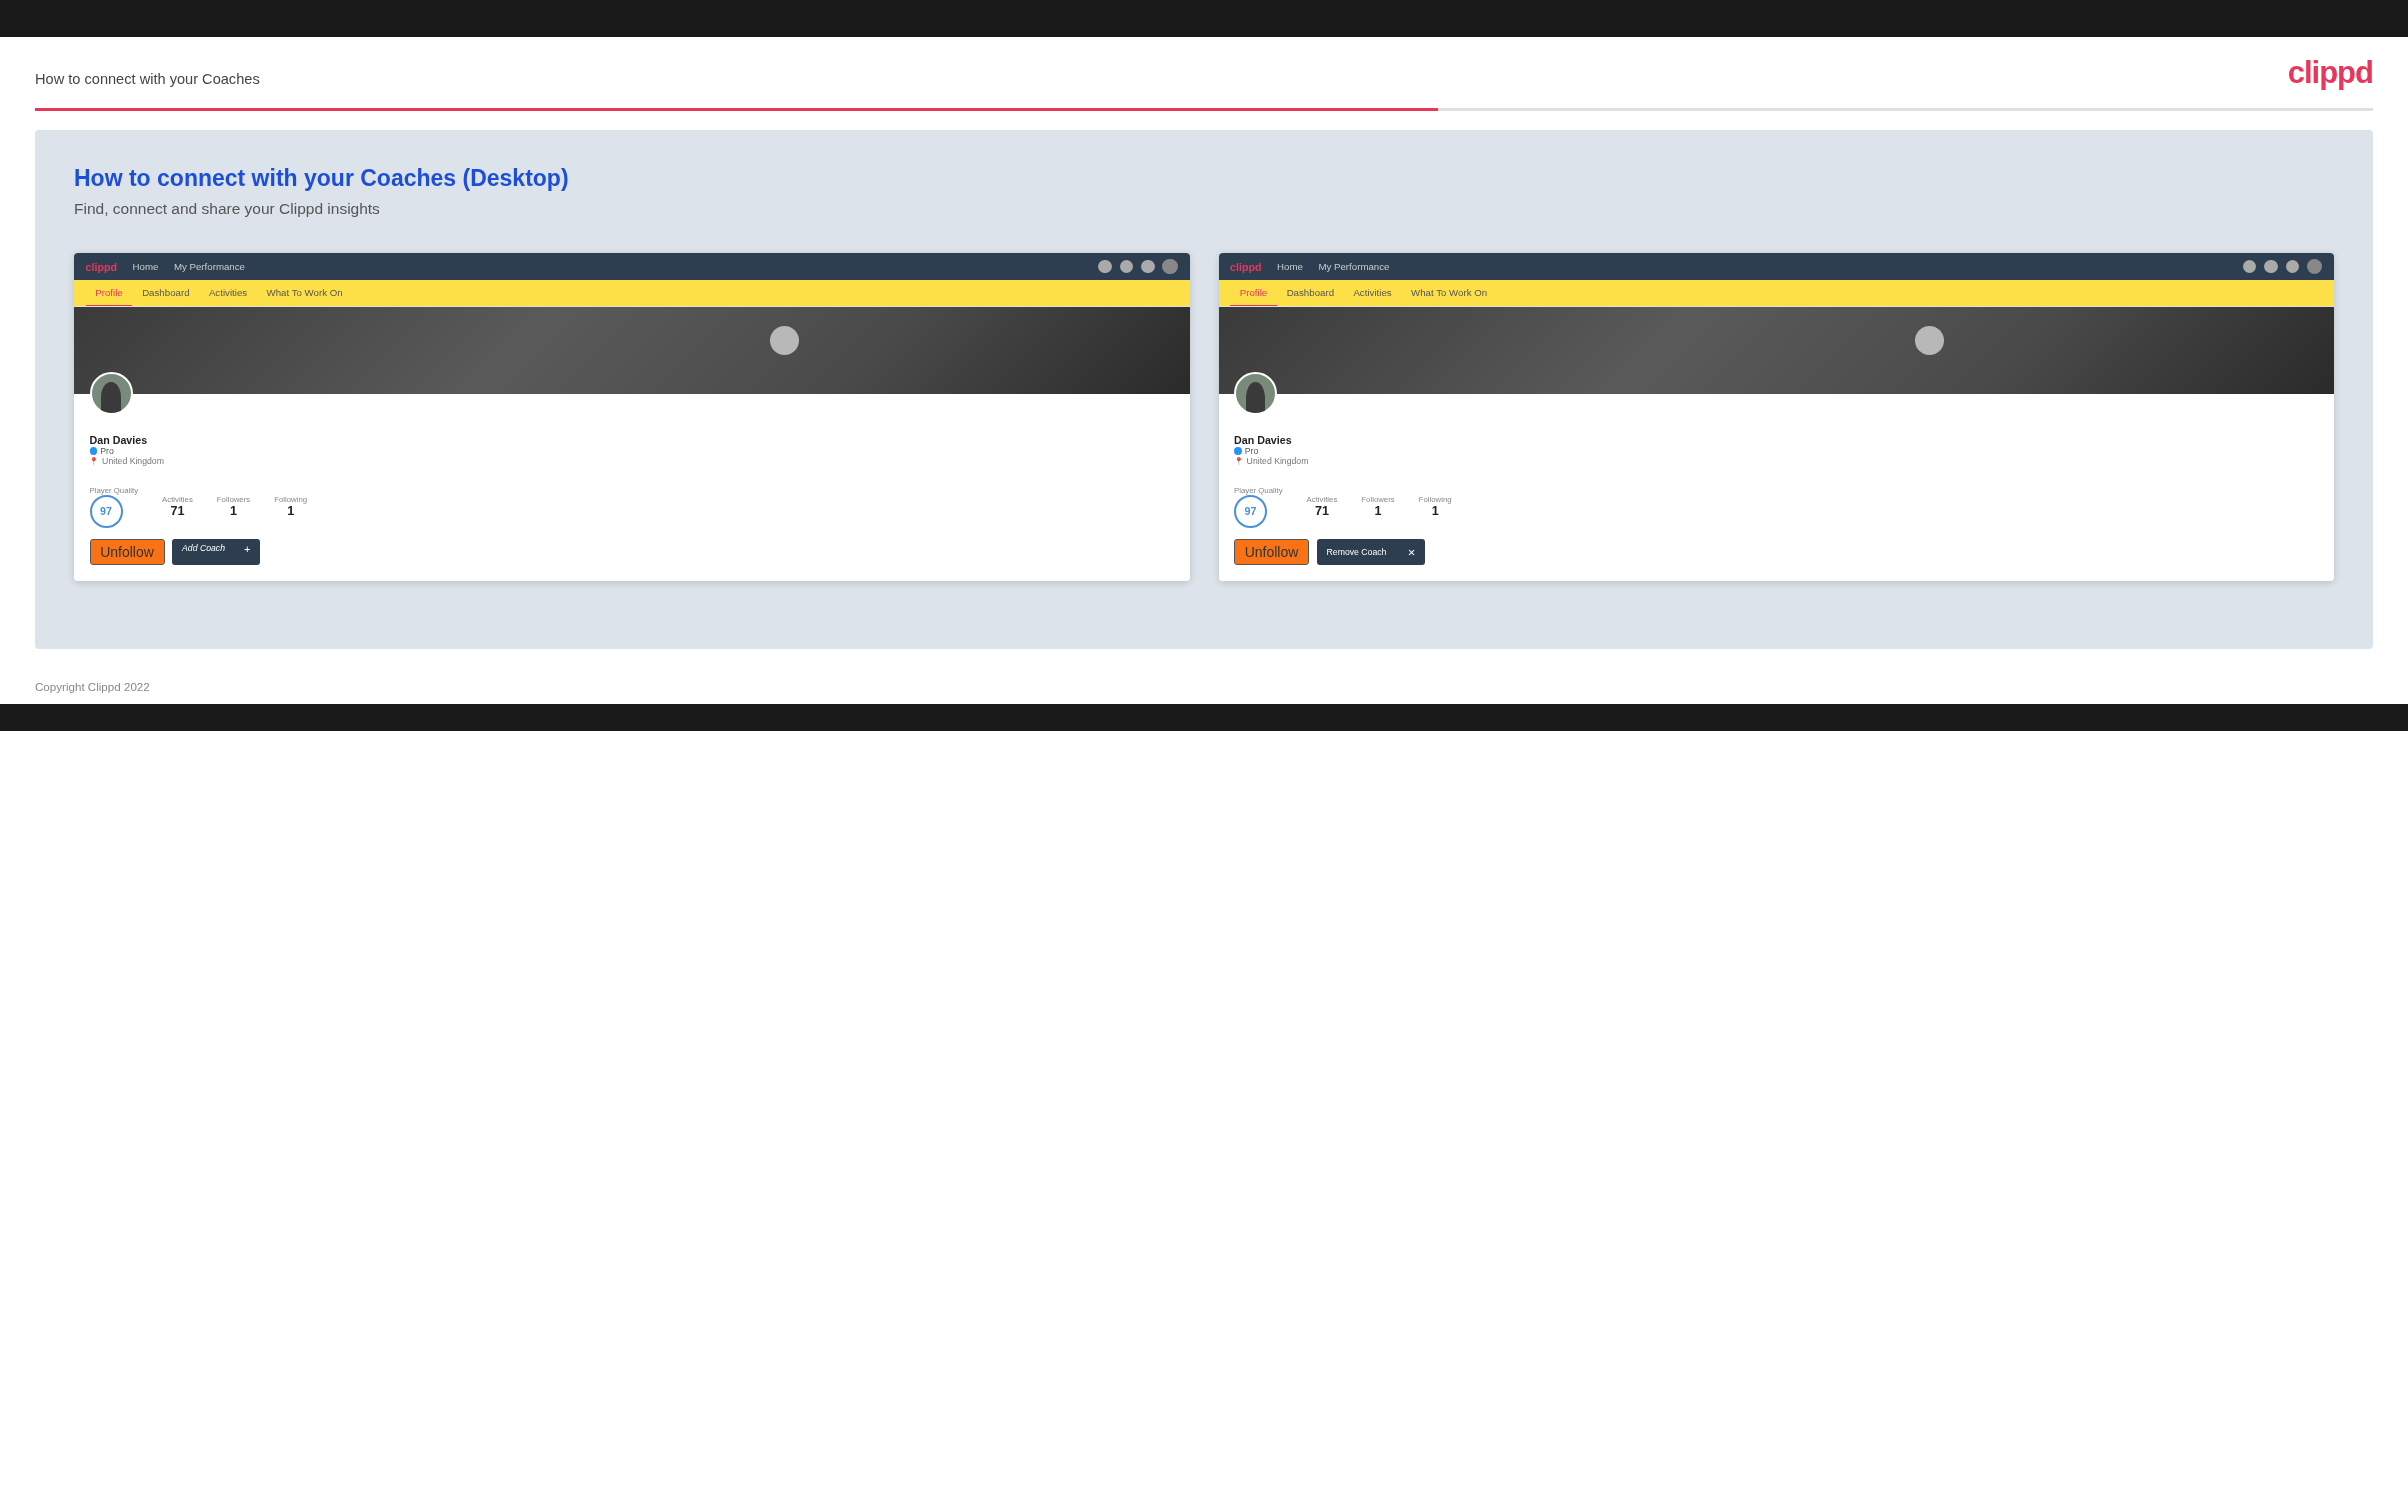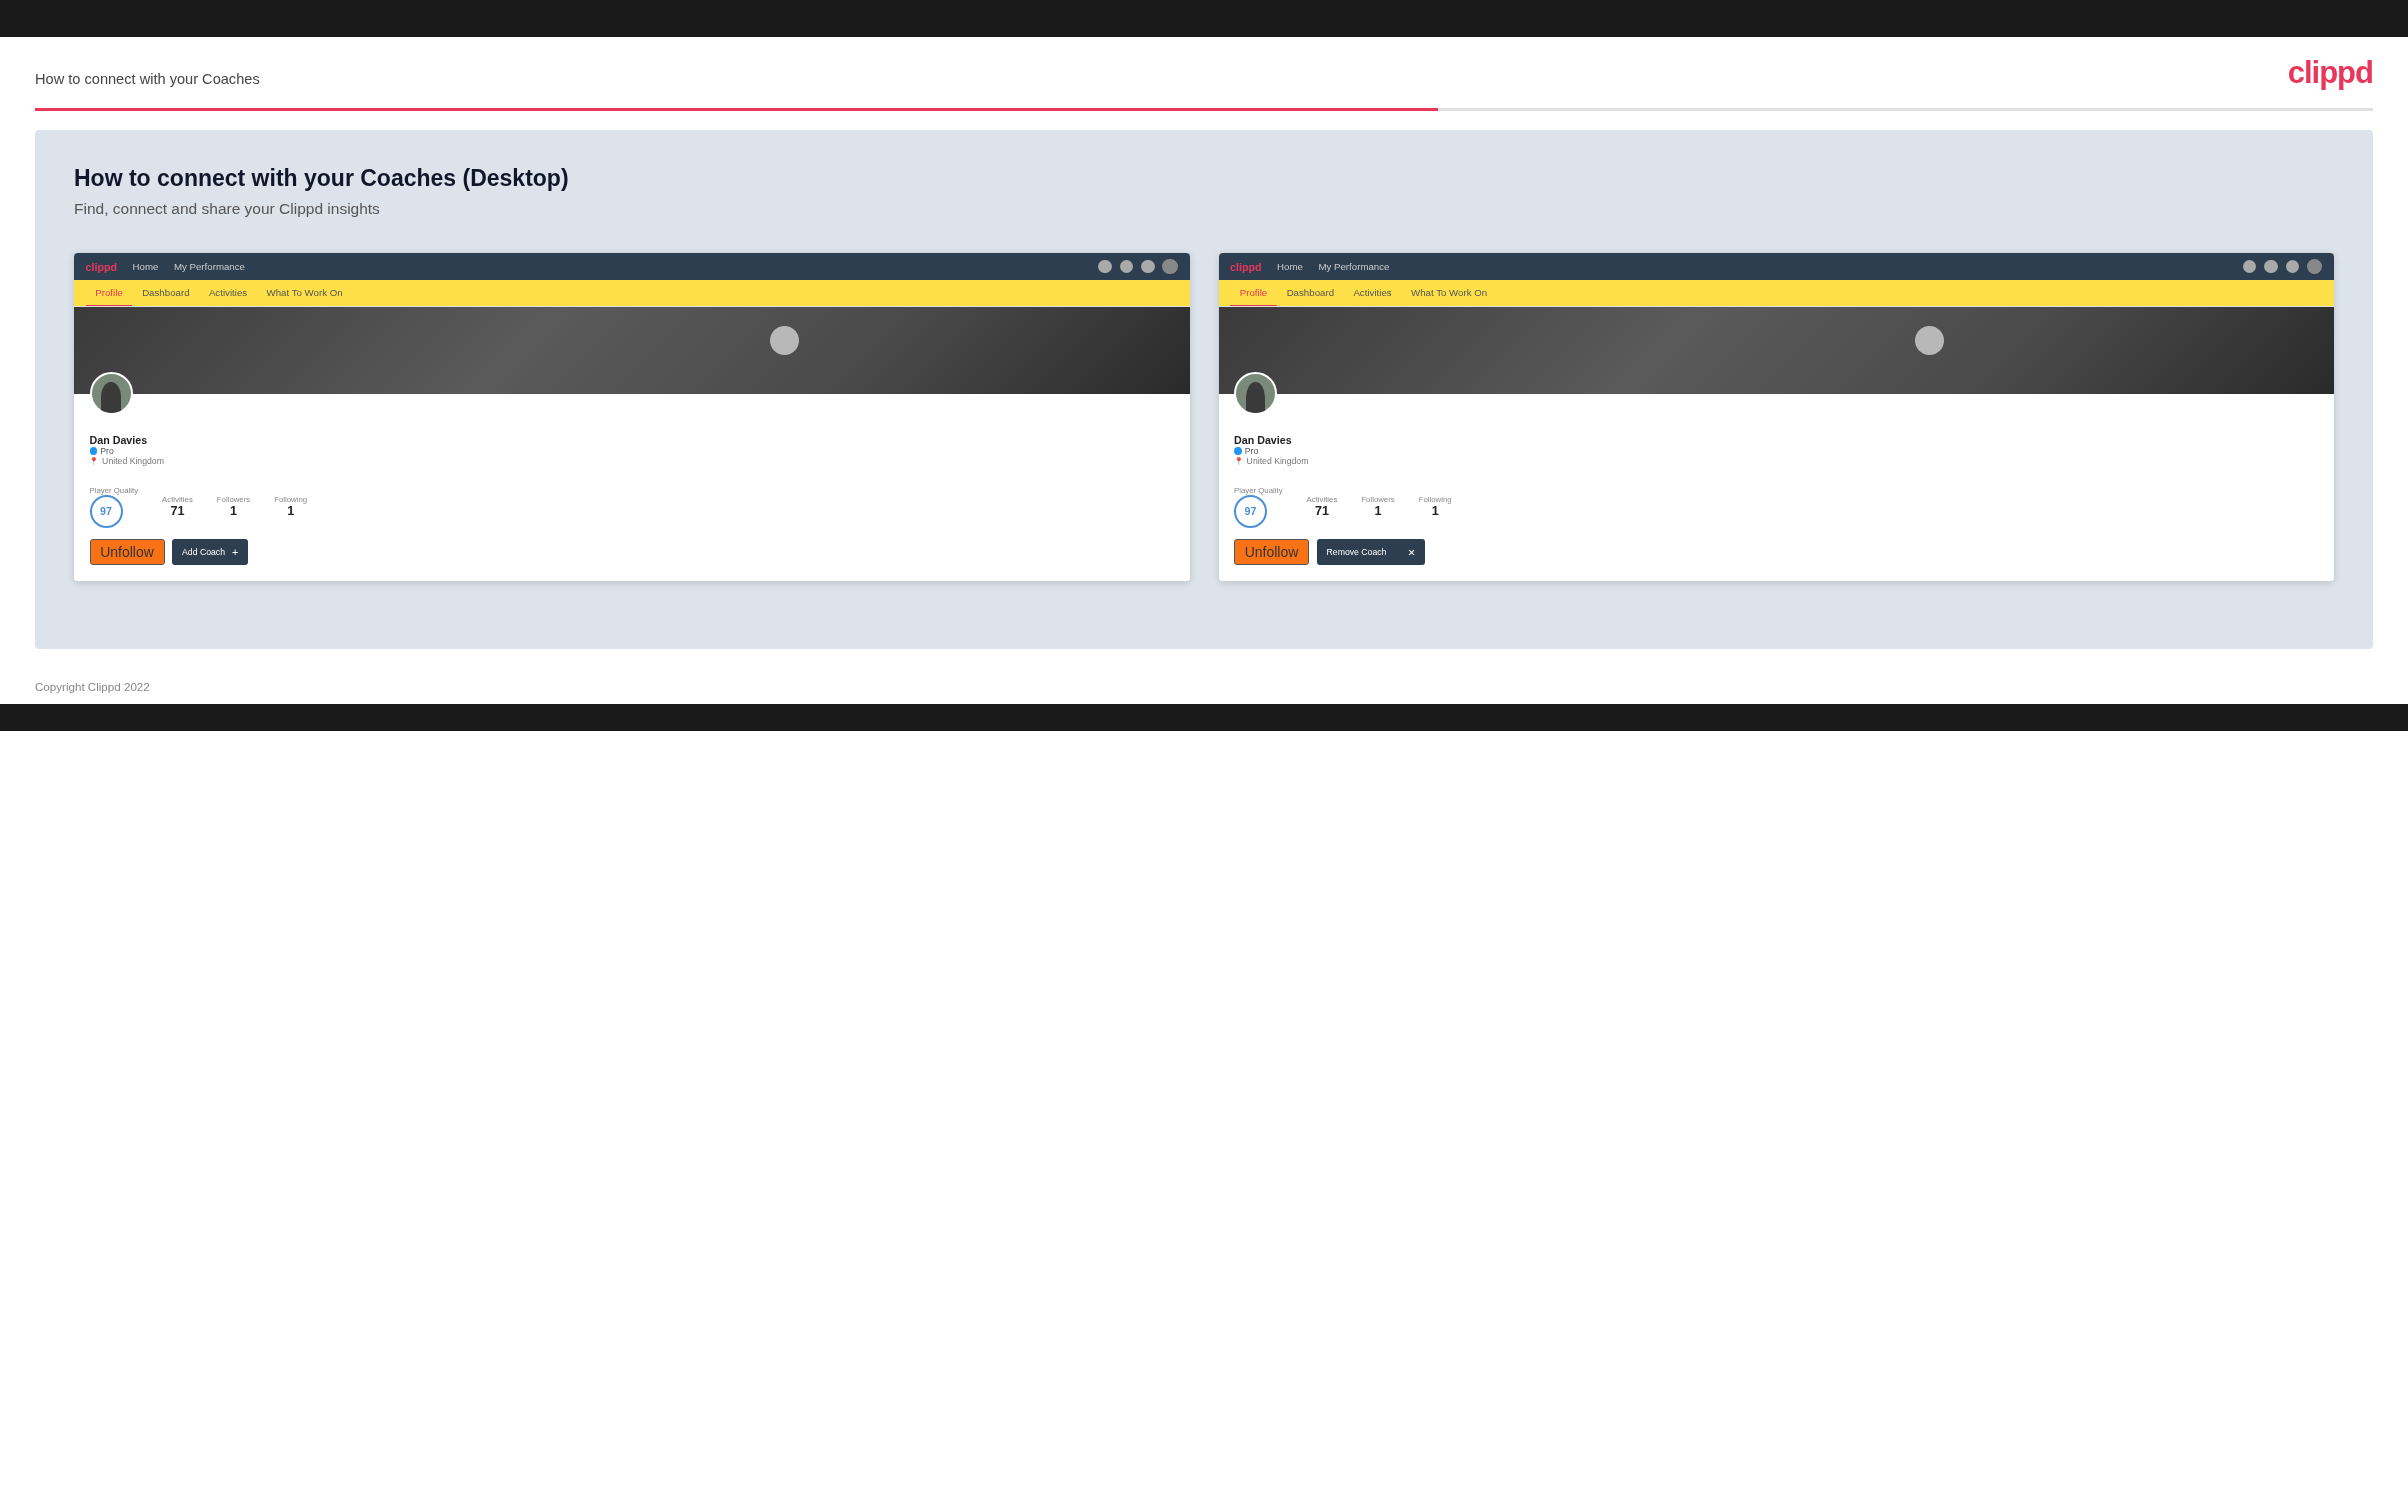--- a/index.html
+++ b/index.html
@@ -47,21 +47,21 @@
     .main-content {
       background: #dce3ea;
       margin: 19.4px 35px;
       padding: 35px 39px 39px;
       border-radius: 3.9px;
     }
 
     .main-title {
       font-size: 23px;
       font-weight: 800;
-      color: #0f172a;
+      color: #1d4ed8;
       margin-bottom: 7.8px;
     }
     .main-subtitle {
       font-size: 15.5px;
       color: #555;
       margin-bottom: 35px;
     }
 
     
     .screenshots-row {
@@ -276,22 +276,23 @@
     }
     .mock-btn-add-coach {
       background: #2c3e50;
       color: #fff;
       border: none;
       padding: 3.9px 9.7px;
       font-size: 8.7px;
       border-radius: 2.9px;
       cursor: pointer;
       display: flex;
-      align-items: center;
-      gap: 7px;
+      align-items: flex-start;
+      gap: 19px;
+      font-style: italic;
     }
     .mock-btn-remove-coach {
       background: #2c3e50;
       color: #fff;
       border: none;
       padding: 3.9px 9.7px;
       font-size: 8.7px;
       border-radius: 2.9px;
       cursor: pointer;
       display: flex;

